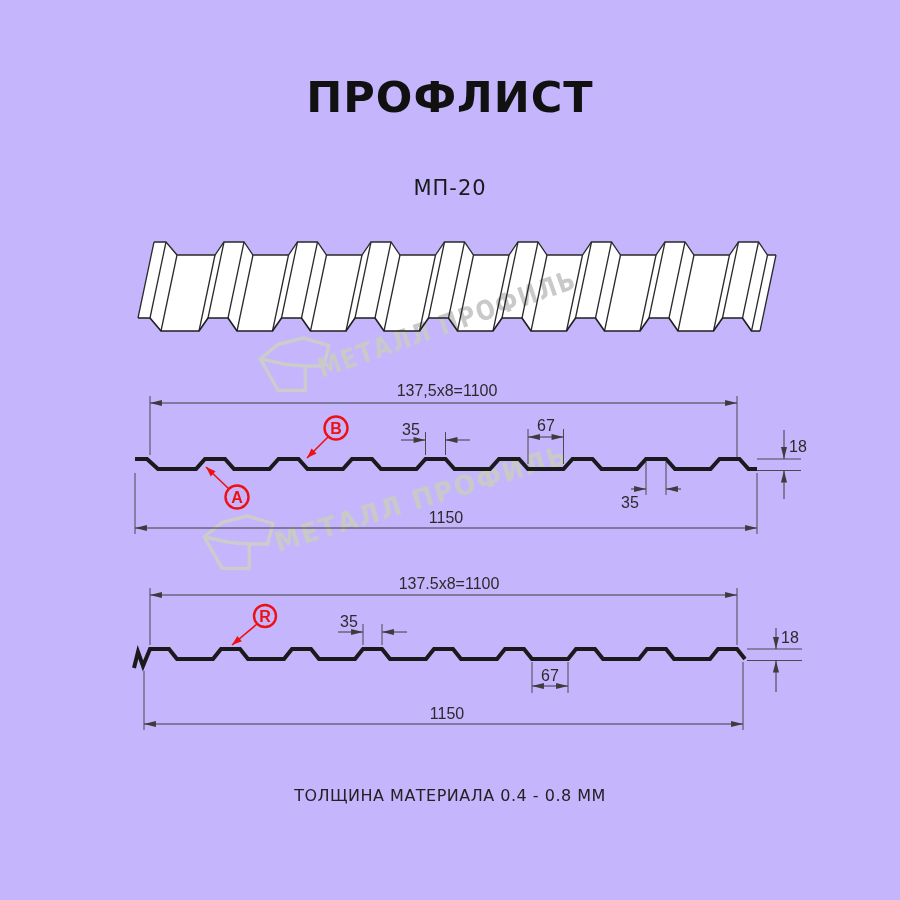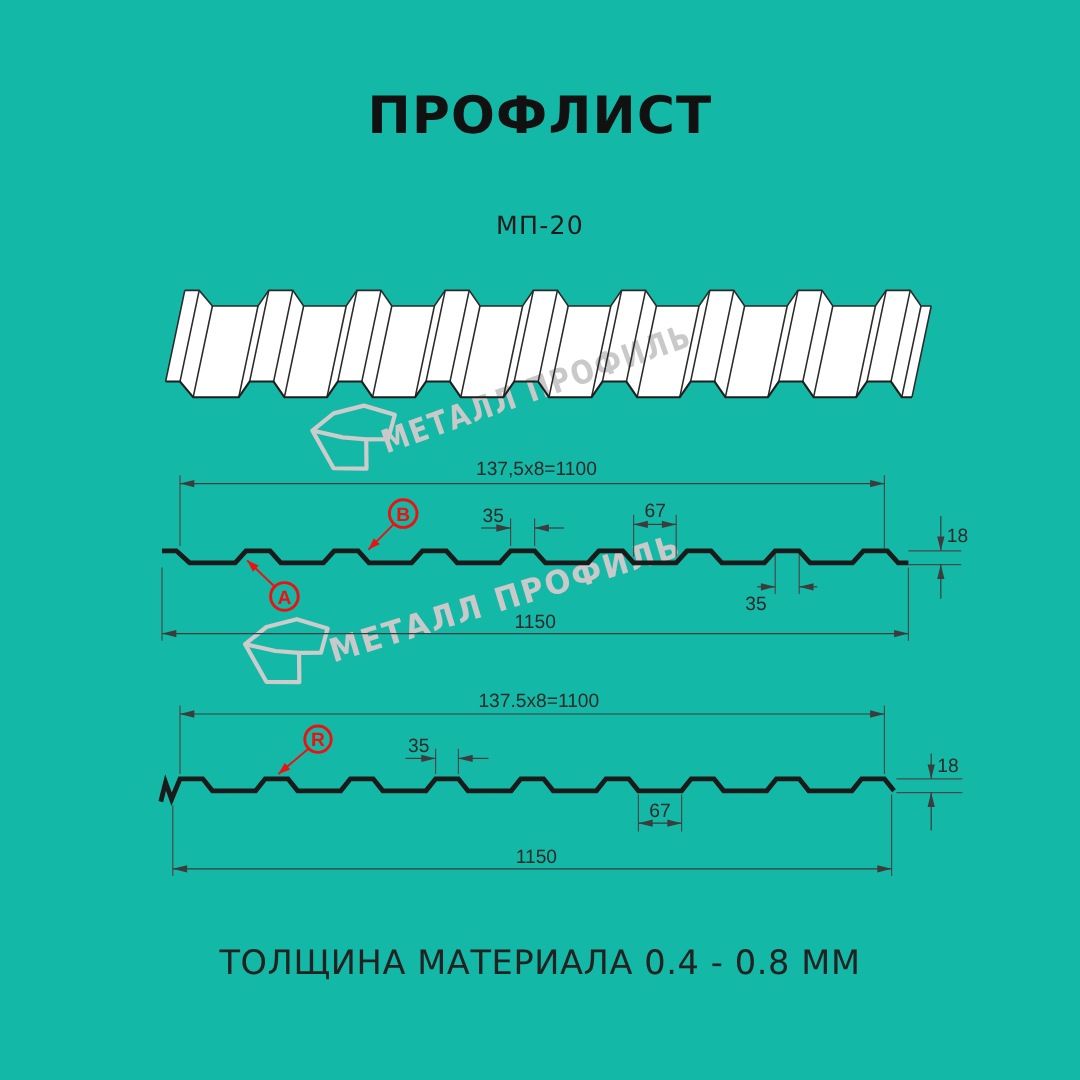--- a/index.html
+++ b/index.html
@@ -1,25 +1,25 @@
 <!DOCTYPE html>
 <html><head>
 <meta charset="utf-8">
 <style>
   html,body{margin:0;padding:0;background:#fff;}
-  #page{position:relative;width:900px;height:900px;background:#14b8a6;overflow:hidden;
+  #page{position:relative;width:900px;height:900px;background:#c4b5fd;overflow:hidden;
         font-family:"Liberation Sans",sans-serif;}
   .title{position:absolute;left:0;top:72px;width:900px;text-align:center;
          font-family:"DejaVu Sans",sans-serif;font-weight:800;font-size:43px;
          letter-spacing:1px;color:#111;}
   .subtitle{position:absolute;left:0;top:128px;width:900px;text-align:center;
             font-family:"DejaVu Sans",sans-serif;font-weight:500;font-size:21px;
             letter-spacing:1px;color:#1a1a1a;margin-top:48px;}
   .footer{position:absolute;left:0;top:786px;width:900px;text-align:center;
-          font-family:"DejaVu Sans",sans-serif;font-weight:500;font-size:28px;
+          font-family:"DejaVu Sans",sans-serif;font-weight:500;font-size:16px;
           letter-spacing:0.5px;color:#222;}
   svg{position:absolute;left:0;top:0;}
   .dim-line{stroke:#3c3c3c;stroke-width:1;fill:none;}
   .ext-line{stroke:#4a4a4a;stroke-width:1;fill:none;}
   .profile{stroke:#1a1a1a;stroke-width:4;fill:none;stroke-linejoin:miter;}
   .dim-text{font-family:"Liberation Sans",sans-serif;font-size:16px;fill:#2b2b2b;}
   .callout-circle{stroke:#ee1111;stroke-width:2.4;fill:none;}
   .callout-letter{font-family:"Liberation Sans",sans-serif;font-size:16px;font-weight:bold;
                   fill:#ee1111;text-anchor:middle;}
   .callout-arrow{stroke:#ee1111;stroke-width:1.6;fill:none;}

